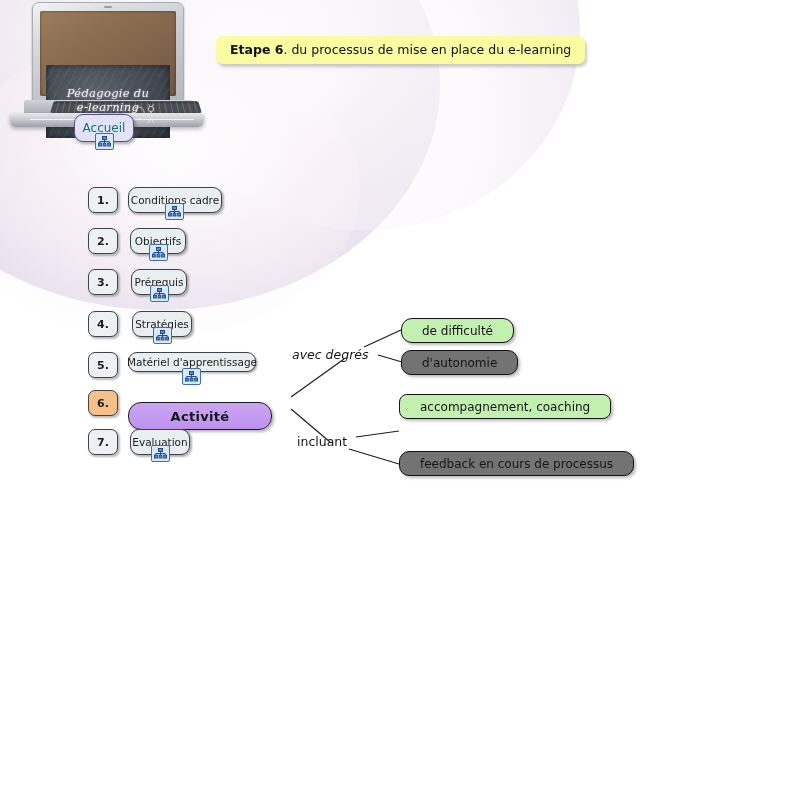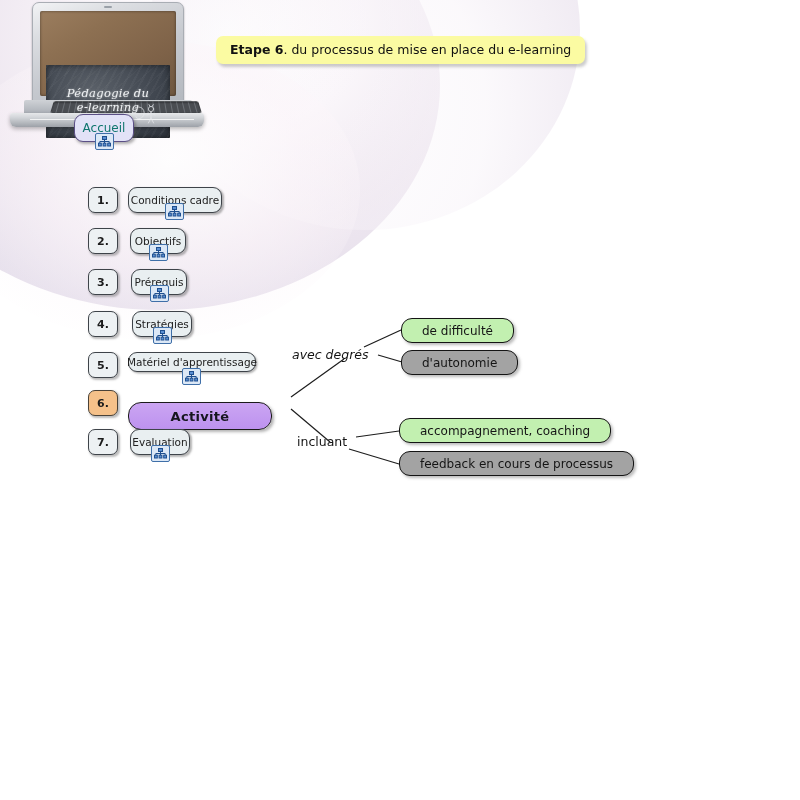--- a/index.html
+++ b/index.html
@@ -182,21 +182,21 @@
     position:absolute;box-sizing:border-box;
     display:flex;align-items:center;justify-content:center;
     border-radius:11px;
     border:1.5px solid #141414;
     box-shadow:2px 2px 3px rgba(95,95,95,.42);
     font-size:12px;color:#151515;
     white-space:nowrap;padding:0 20px;
     height:25px;
   }
   .leaf.green{background:#c2f0b0;}
-  .leaf.orange{background:#a3a3a3;}
+  .leaf.orange{background:#737373;border-radius:10px;}
 
   
   .conn-label{
     position:absolute;font-size:12.5px;color:#141414;white-space:nowrap;
   }
 
   
   .hier-icon{
     position:absolute;
     width:19px;height:17px;
@@ -396,21 +396,21 @@
   </div>
 
   <div class="leaf green" style="left:401px;top:318px;">
     <span>de difficulté</span>
     </div>
 
   <div class="leaf orange" style="left:401px;top:350px;">
     <span>d'autonomie</span>
     </div>
 
-  <div class="leaf green" style="left:399px;top:418px;">
+  <div class="leaf green" style="left:399px;top:394px;border-radius:8px;">
     <span>accompagnement, coaching</span>
     </div>
 
   <div class="leaf orange" style="left:399px;top:451px;">
     <span>feedback en cours de processus</span>
     </div>
 
 </div>
 
 </body></html>

